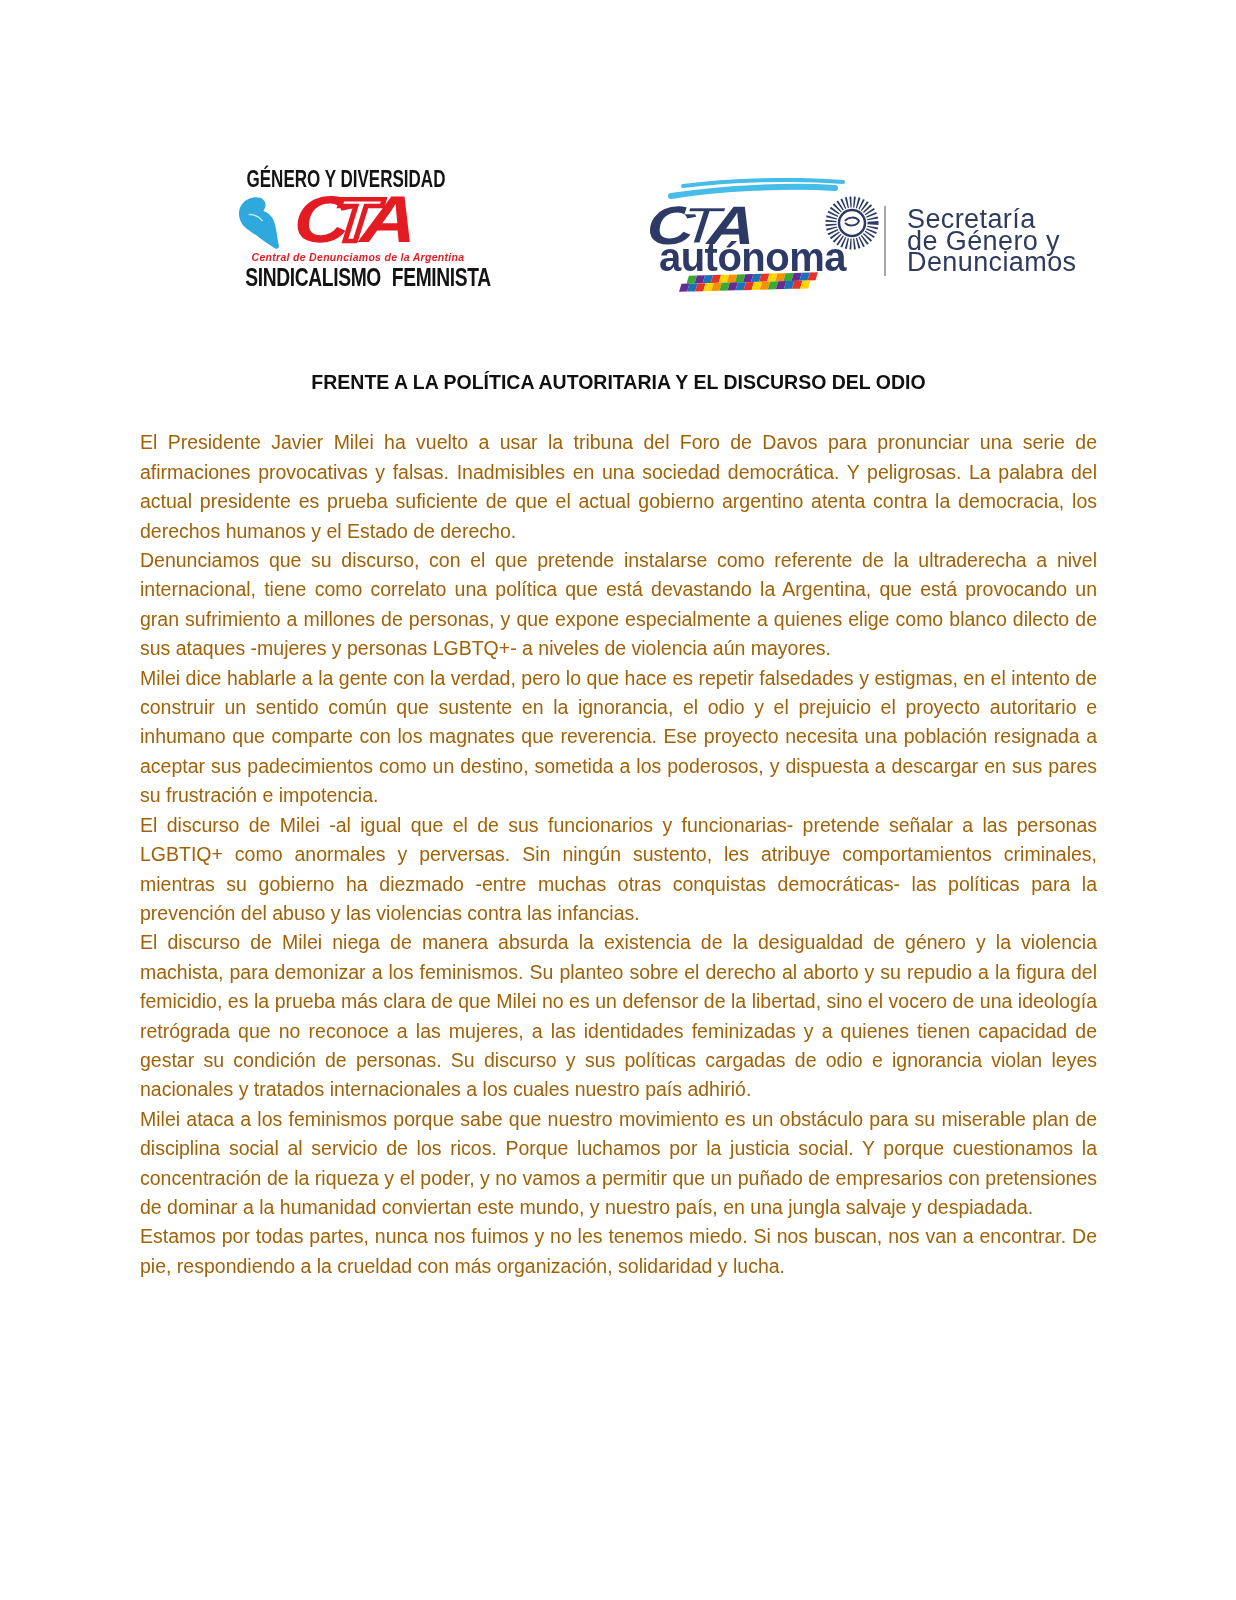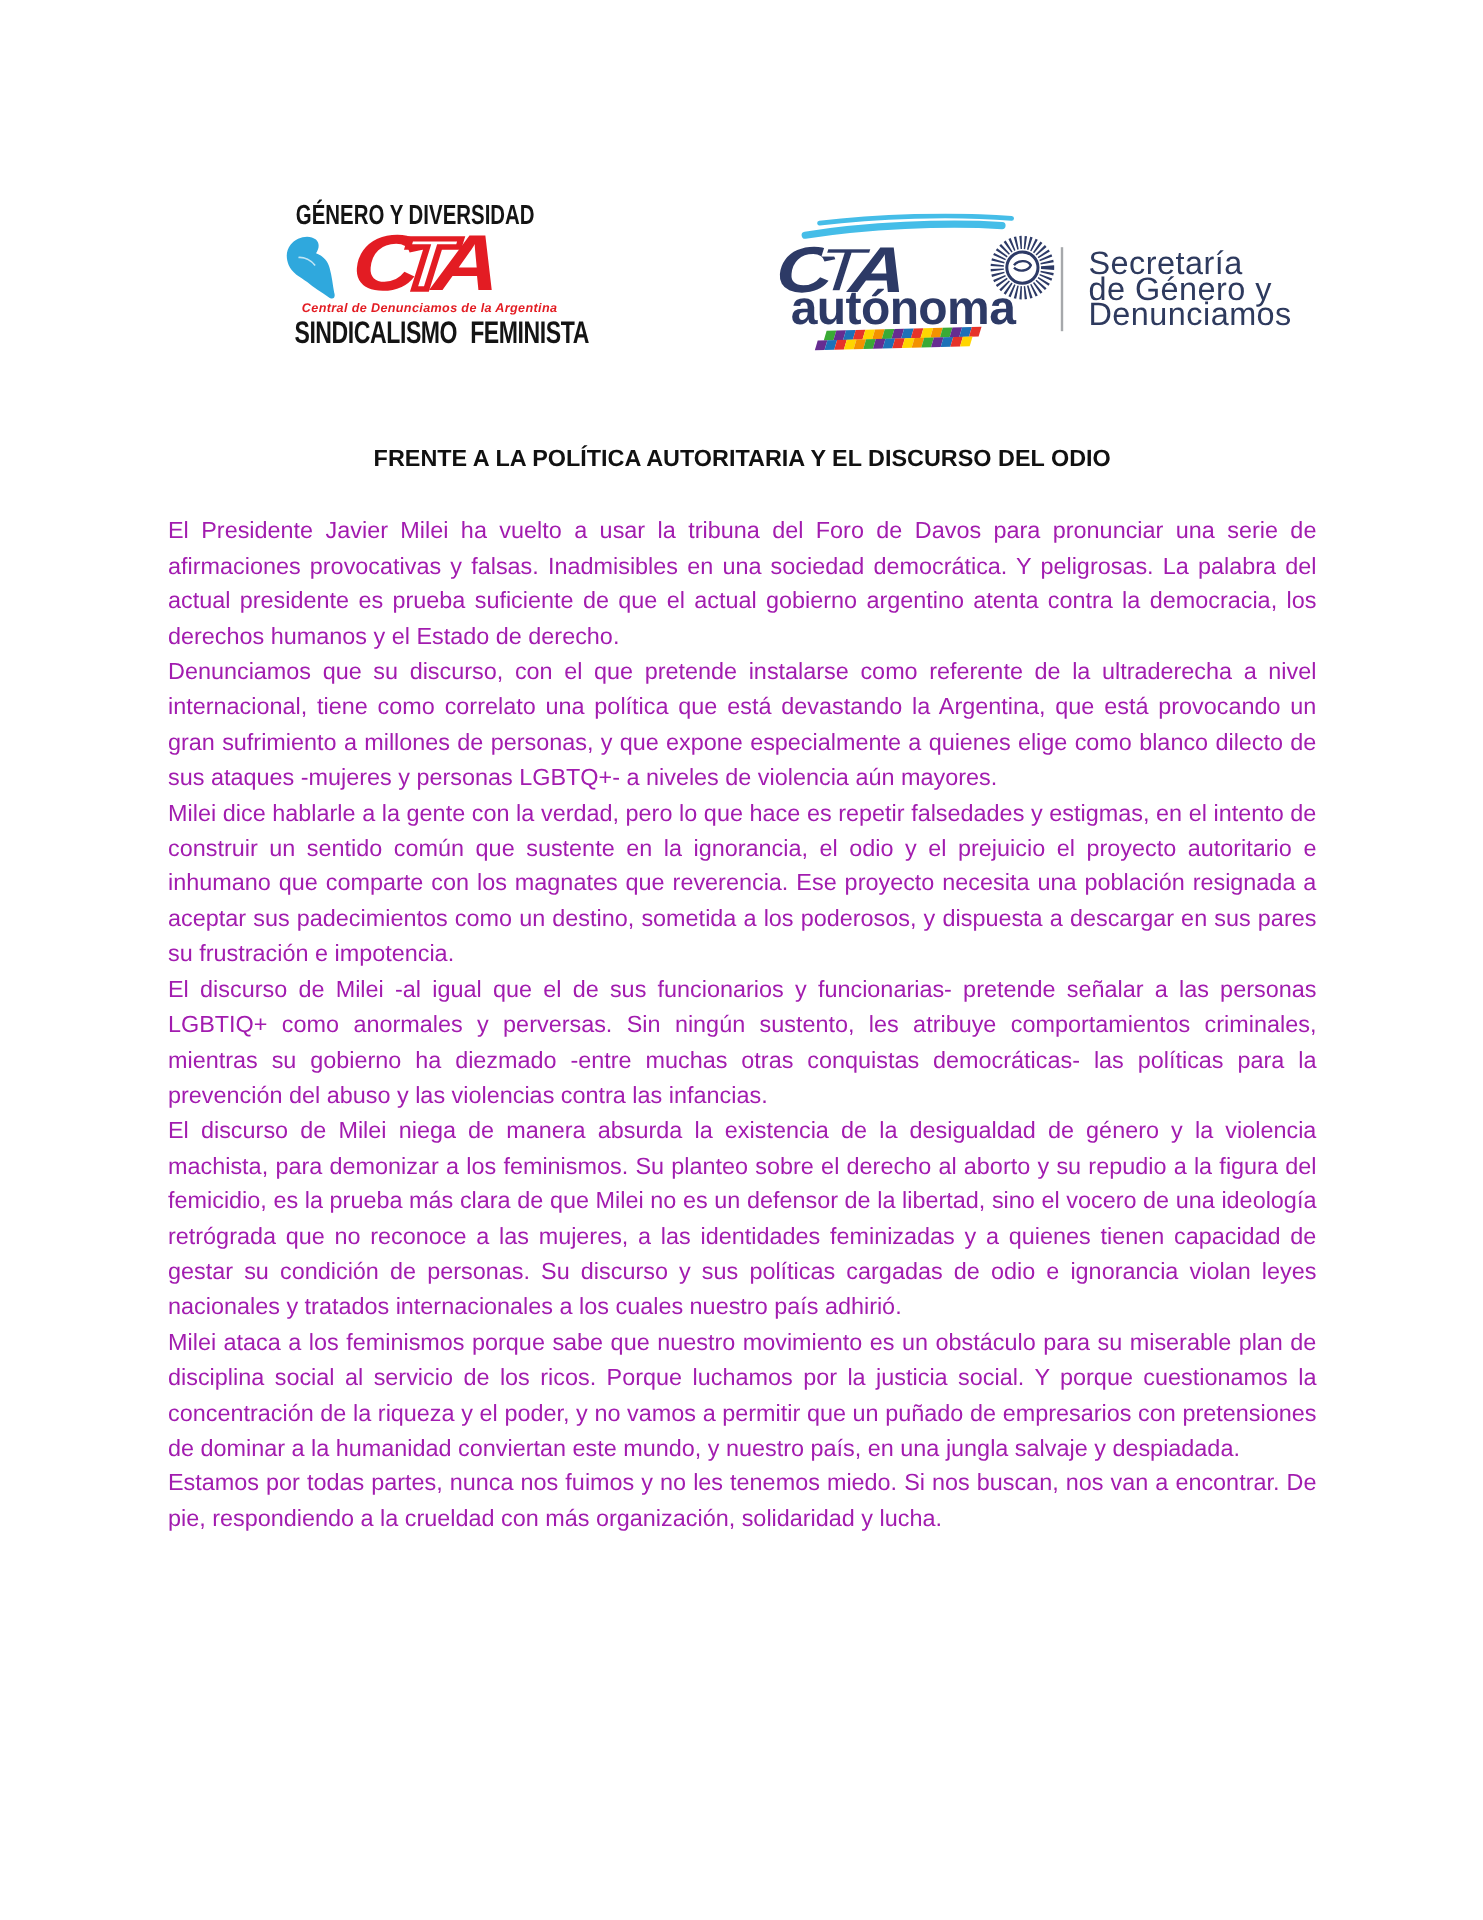--- a/index.html
+++ b/index.html
@@ -54,21 +54,21 @@
   .flag-row:last-child{margin-left:-5px;}
   .flag-sq{width:8px;height:8px;flex:0 0 8px;}
   .divider{position:absolute;left:239px;top:34px;width:2px;height:70px;background:var(--gray);}
   .secretariat{position:absolute;left:262px;top:37px;font-size:27px;line-height:21.5px;
                font-weight:500;letter-spacing:0.4px;color:#2E3A5E;}
 
   
   .doc{position:absolute;left:140px;top:368px;width:957px;}
   .doc-title{font-size:19.5px;line-height:29.4px;font-weight:700;text-align:center;
              color:#111111;margin-bottom:31px;}
-  .doc-body p{font-size:19.5px;line-height:29.4px;text-align:justify;color:#a21caf;
+  .doc-body p{font-size:19.5px;line-height:29.4px;text-align:justify;color:#a16207;
               margin:0;}
 </style>
 </head>
 <body>
 
 <div class="page">
 
   <div class="logo-left">
     <div class="gl-top">GÉNERO Y DIVERSIDAD</div>
     <svg class="samerica" width="56" height="62" viewBox="0 0 70 90">

